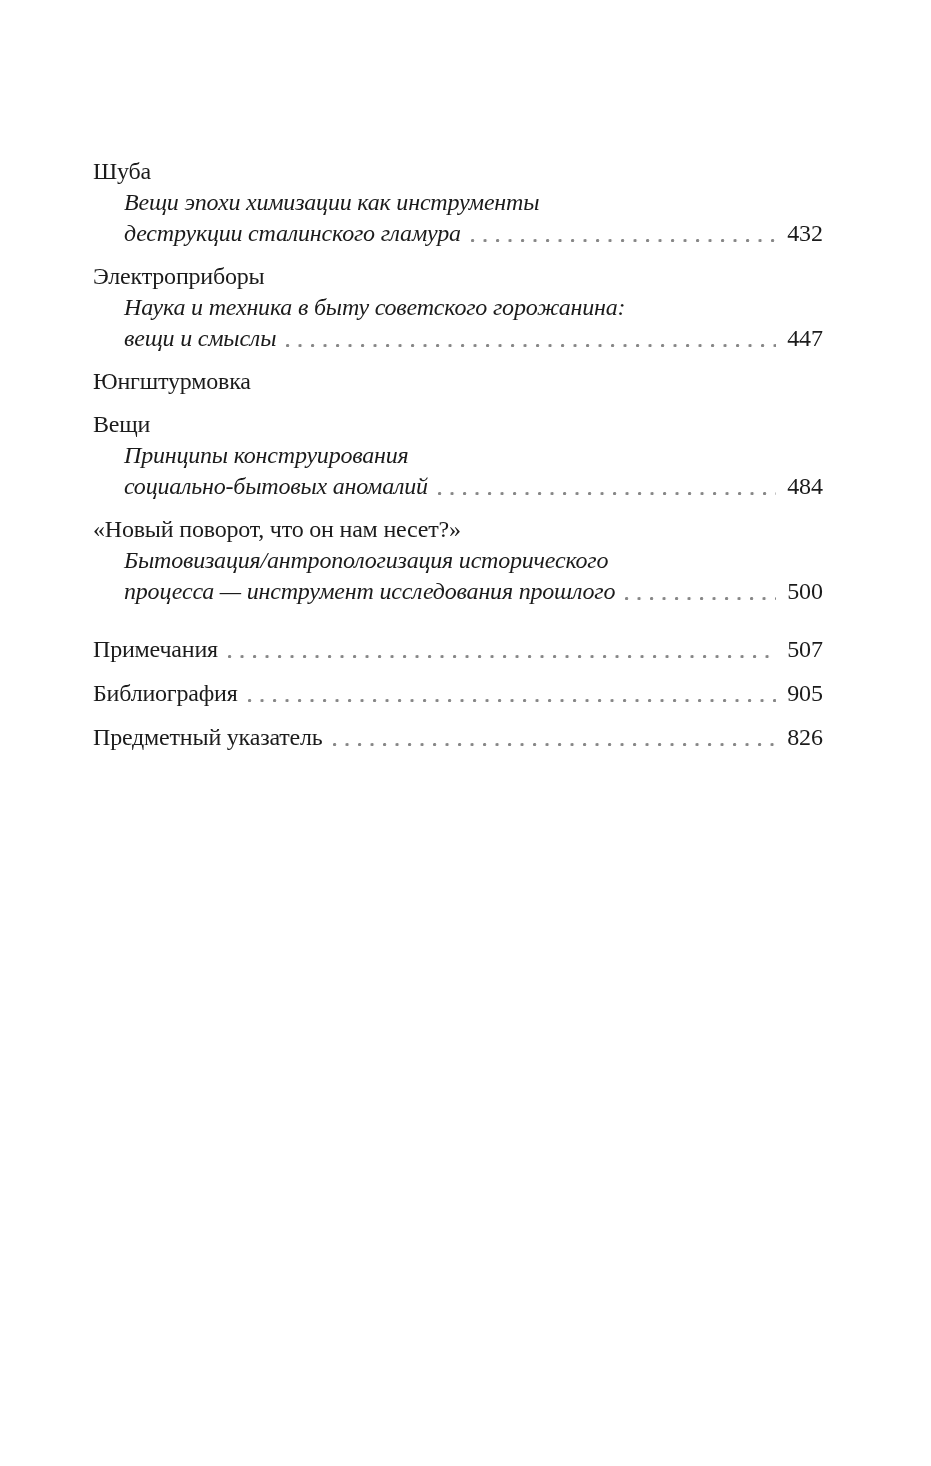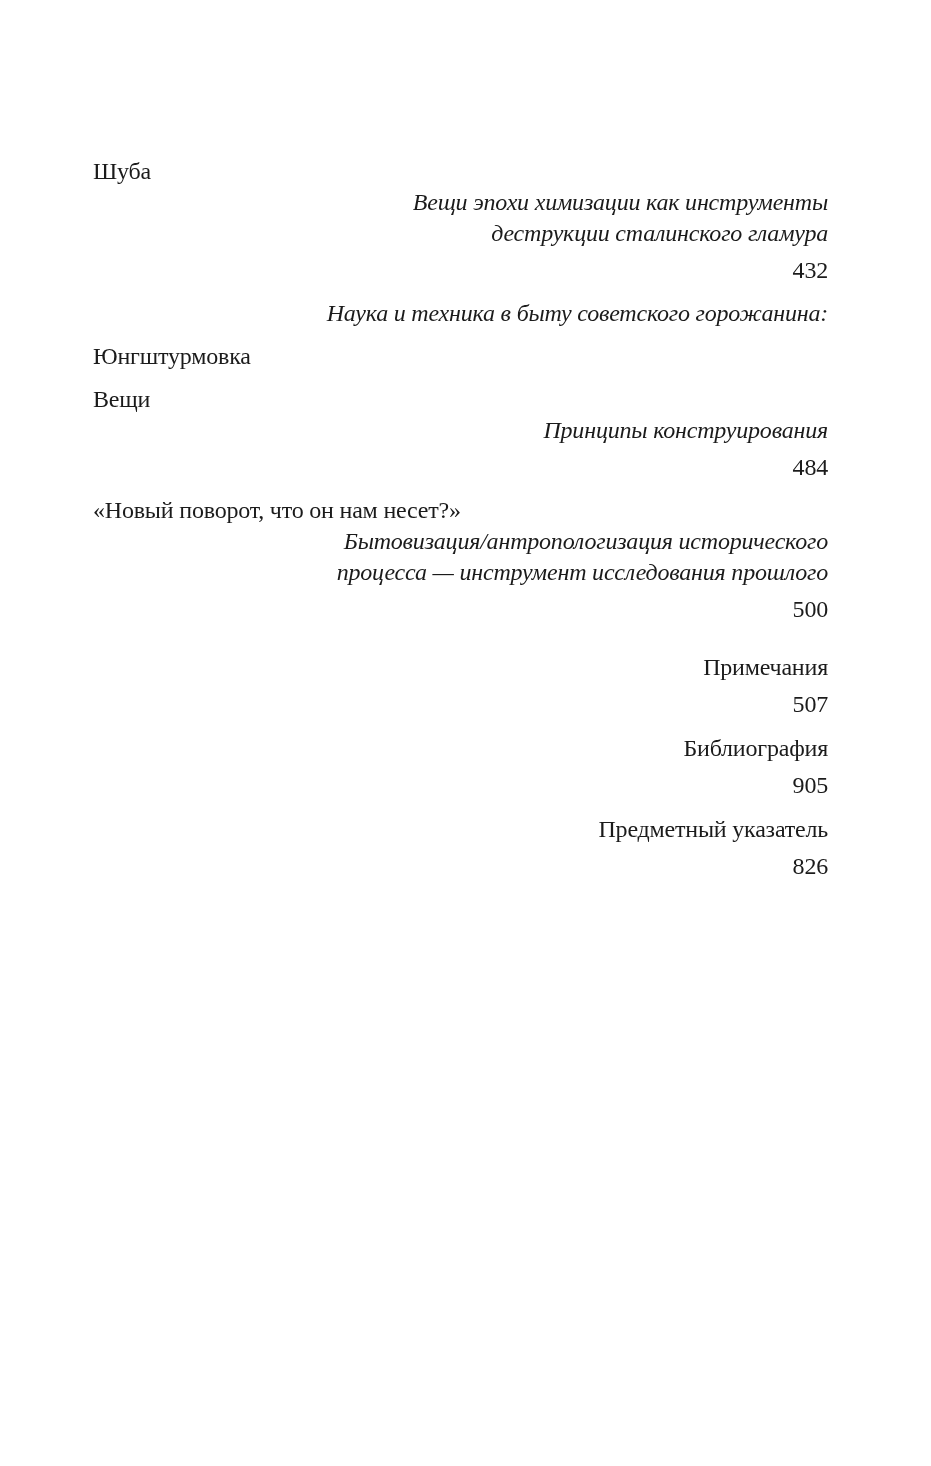--- a/index.html
+++ b/index.html
@@ -29,26 +29,24 @@
     margin-bottom: 12px;
   }
   .entry-title {
     font-style: normal;
     white-space: nowrap;
   }
   .entry-sub {
     margin-left: 31px;
     font-style: italic;
     white-space: nowrap;
-    text-align: right;
   }
   .lastline {
     display: flex;
     align-items: flex-end;
-    flex-direction: column;
   }
   .entry .lastline {
     margin-left: 31px;
   }
   .lastline-text {
     font-style: italic;
     white-space: nowrap;
   }
   .bm-row .lastline-text {
     font-style: normal;
@@ -58,21 +56,21 @@
     height: 4px;
     margin: 0 6px 6px 10px;
     background-image: radial-gradient(circle at 1.6px 1.6px, #868686 1.3px, rgba(0,0,0,0) 1.9px);
     background-size: 12.5px 4px;
     background-repeat: repeat-x;
     min-width: 14px;
   }
   .pagenum {
     font-style: normal;
     min-width: 46px;
-    text-align: right;
+    text-align: center;
     font-variant-numeric: oldstyle-nums;
     font-feature-settings: "onum" 1;
     white-space: nowrap;
   }
   .backmatter {
     margin-top: 27px;
   }
   .bm-row {
     margin-bottom: 13px;
     font-family: Liberation Serif, serif;
@@ -90,36 +88,43 @@
             <div class="entry-sub">Вещи эпохи химизации как инструменты</div>
           </div>
     <div class="lastline">
       <span class="lastline-text">деструкции сталинского гламура</span>
       <span class="leader"></span>
       <span class="pagenum">432</span>
     </div>
   </div>
 
   <div class="entry">
+    <div class="entry-title">Электроприборы</div>
     <div class="subs">
             <div class="entry-sub">Наука и техника в быту советского горожанина:</div>
           </div>
+    <div class="lastline">
+      <span class="lastline-text">вещи и смыслы</span>
+      <span class="leader"></span>
+      <span class="pagenum">447</span>
+    </div>
   </div>
 
   <div class="entry">
     <div class="entry-title">Юнгштурмовка</div>
     <div class="subs"></div>
   </div>
 
   <div class="entry">
     <div class="entry-title">Вещи</div>
     <div class="subs">
             <div class="entry-sub">Принципы конструирования</div>
           </div>
     <div class="lastline">
+      <span class="lastline-text">социально-бытовых аномалий</span>
       <span class="leader"></span>
       <span class="pagenum">484</span>
     </div>
   </div>
 
   <div class="entry">
     <div class="entry-title">«Новый поворот, что он нам несет?»</div>
     <div class="subs">
             <div class="entry-sub">Бытовизация/антропологизация исторического</div>
           </div>

